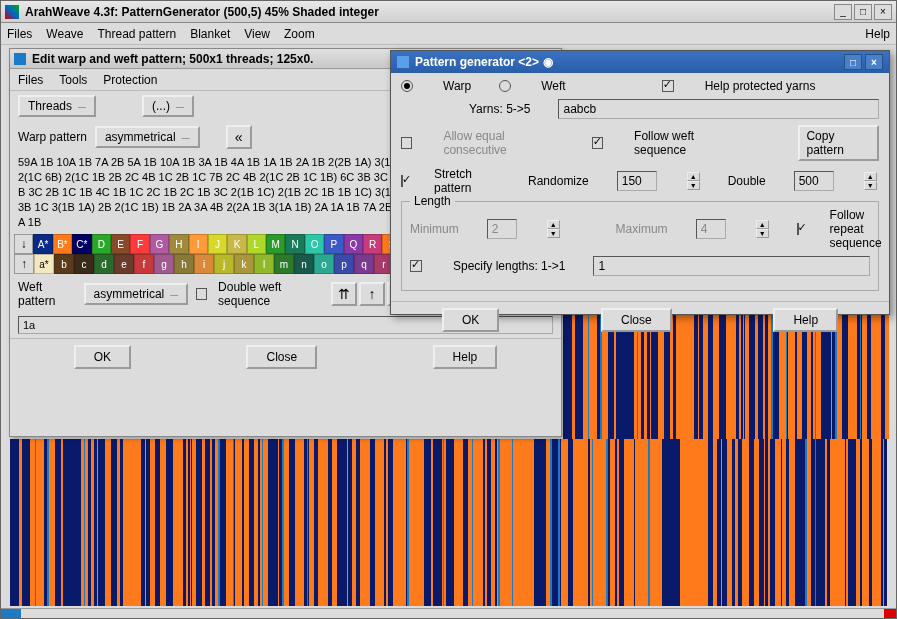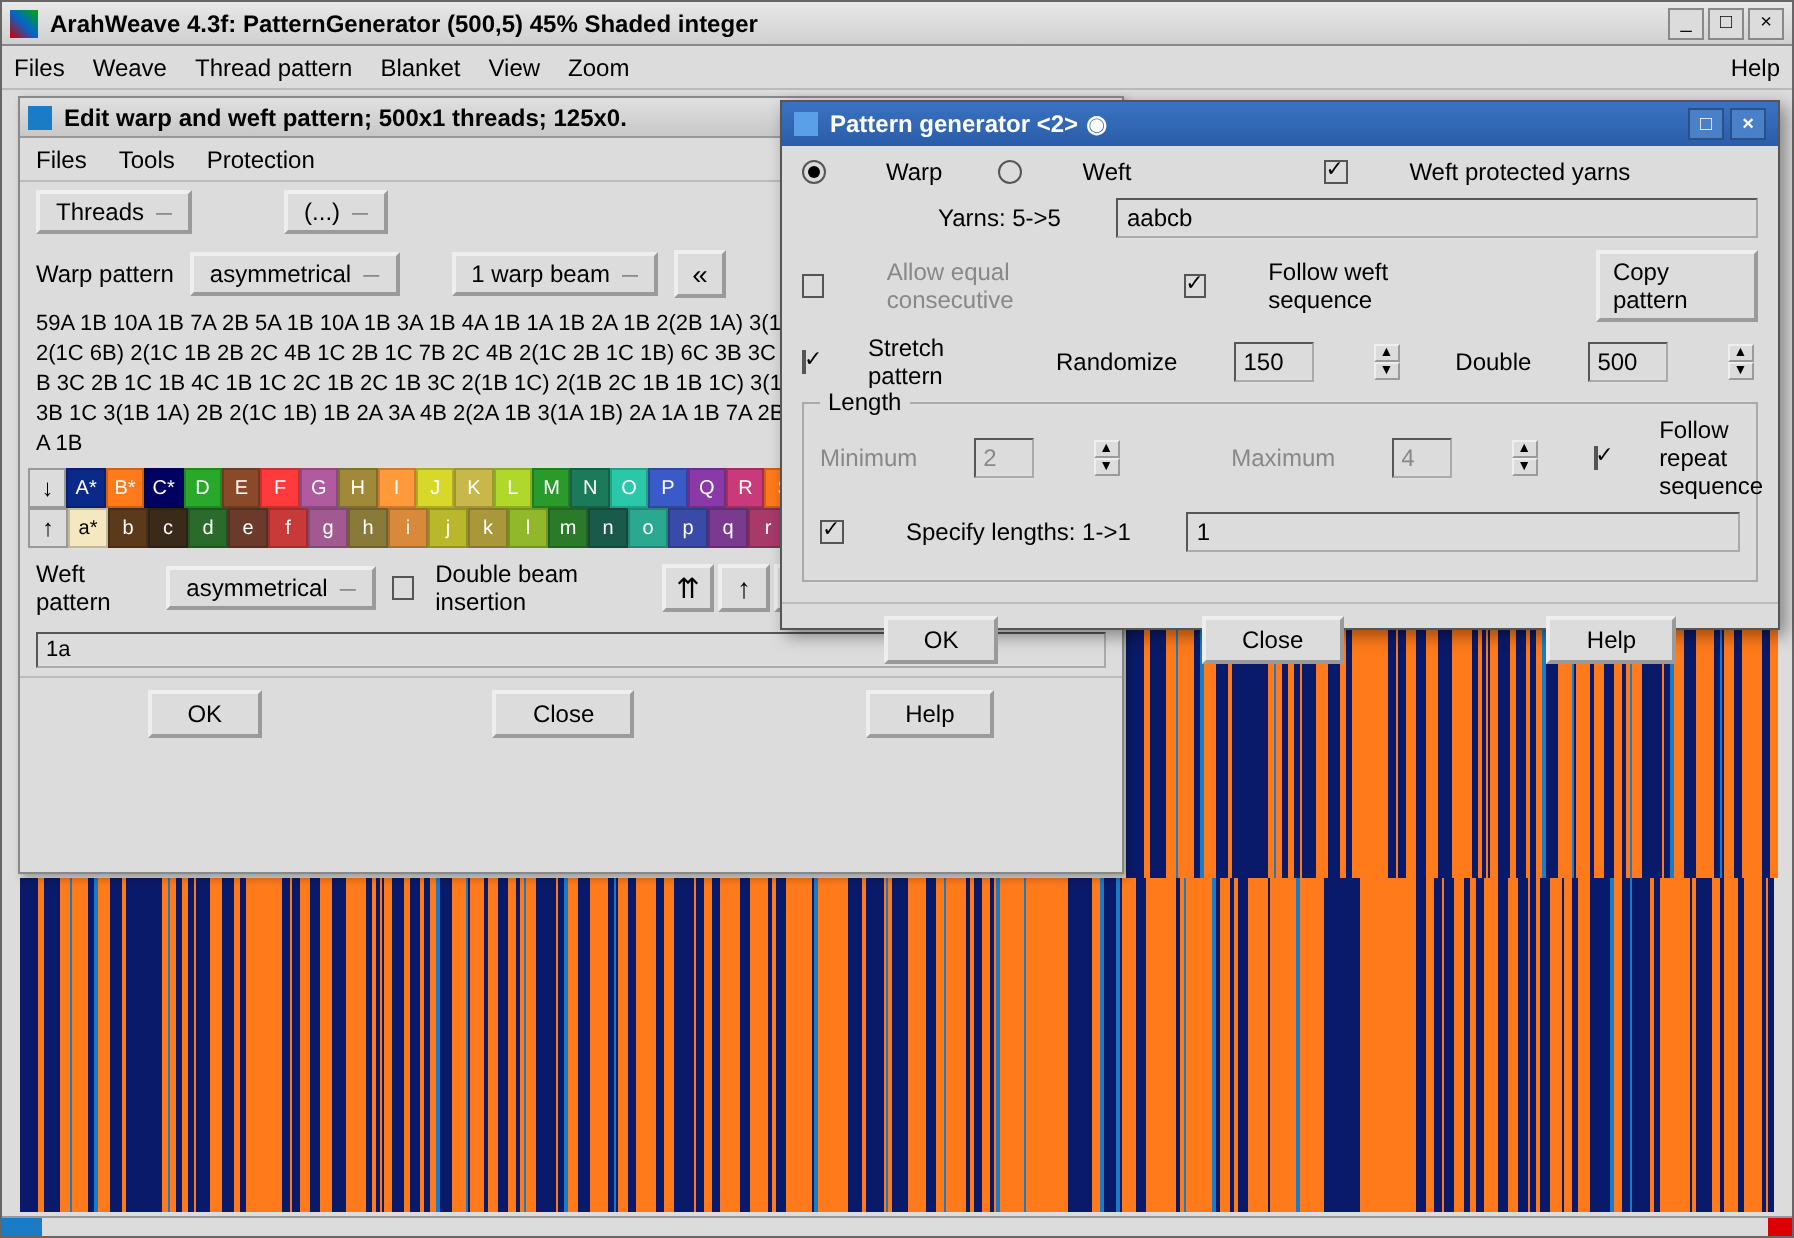--- a/index.html
+++ b/index.html
@@ -499,21 +499,20 @@
   </div>
   <div class="edit-row">
     <span class="btn-drop">Threads</span>
     <span style="width:30px"></span>
     <span class="btn-drop">(...)</span>
   </div>
   <div class="edit-row">
     <span>Warp pattern</span>
     <span class="btn-drop">asymmetrical</span>
     <span style="width:10px"></span>
-    <span class="btn-drop">1 warp beam</span>
     <span class="iconbtn">«</span>
   </div>
   <div class="pattern-text">59A 1B 10A 1B 7A 2B 5A 1B 10A 1B 3A 1B 4A 1B 1A 1B 2A 1B 2(2B 1A) 3(1B 1A) 2B 1A 5B 1A 2B 3(1A 1B) 2(1C 6B) 2(1C 1B 2B 2C 4B 1C 2B 1C 7B 2C 4B 2(1C 2B 1C 1B) 6C 3B 3C 1B 2C 1B 3C 1B 2C 1B 2C 1B 2B 3C 2B 1C 1B 4C 1B 1C 2C 1B 2C 1B 3C 2(1B 1C) 2(1B 2C 1B 1B 1C) 3(1B 1C) 2(3B 1C) 1B 2C 7B 1A 1C 3B 1C 3(1B 1A) 2B 2(1C 1B) 1B 2A 3A 4B 2(2A 1B 3(1A 1B) 2A 1A 1B 7A 2B 4A 1B 5A 1B 4A 1B 5A 4A 1B 4A 1B</div>
 
   <div class="color-rows">
     <div class="color-row" id="crow-up">
       <div class="arrowcell">↓</div>
     <div class="swatch" style="background: rgb(10, 42, 138);">A*</div>
         <div class="swatch" style="background: rgb(255, 122, 26);">B*</div>
         <div class="swatch" style="background: rgb(0, 0, 96);">C*</div>
@@ -569,21 +568,21 @@
         <div class="swatch" style="background: rgb(184, 184, 184);">w</div>
         <div class="swatch light" style="background: rgb(224, 224, 224);">x</div>
         <div class="swatch light" style="background: rgb(248, 248, 168);">y</div>
       </div>
   </div>
 
   <div class="weft-row">
     <span>Weft pattern</span>
     <span class="btn-drop">asymmetrical</span>
     <span class="chk"></span>
-    <span>Double beam insertion</span>
+    <span>Double weft sequence</span>
     <span class="weft-icons">
       <span class="iconbtn">⇈</span>
       <span class="iconbtn">↑</span>
       <span class="iconbtn">⇅</span>
       <span class="iconbtn">↓</span>
       <span class="iconbtn">⇊</span>
       <span class="iconbtn">↶</span>
       <span class="iconbtn">↷</span>
       <span class="iconbtn">✕</span>
     </span>
@@ -606,21 +605,21 @@
     <div class="wbtn">×</div>
   </div>
   <div class="pg-body">
     <div class="pg-row">
       <span class="radio on"></span>
         <span>Warp</span>
       <span class="radio"></span>
         <span>Weft</span>
       <span style="width:40px"></span>
       <span class="chk on"></span>
-        <span>Weft protected yarns</span>
+        <span>Help protected yarns</span>
     </div>
     <div class="pg-row">
       <span style="width:40px"></span>
       <span>Yarns: 5-&gt;5</span>
       <input class="pg-input" style="flex: 1 1 0%;" value="aabcb">
     </div>
     <div class="pg-row">
       <span class="chk disabled"></span>
         <span class="disabled">Allow equal consecutive</span>
       <span class="chk on"></span>

